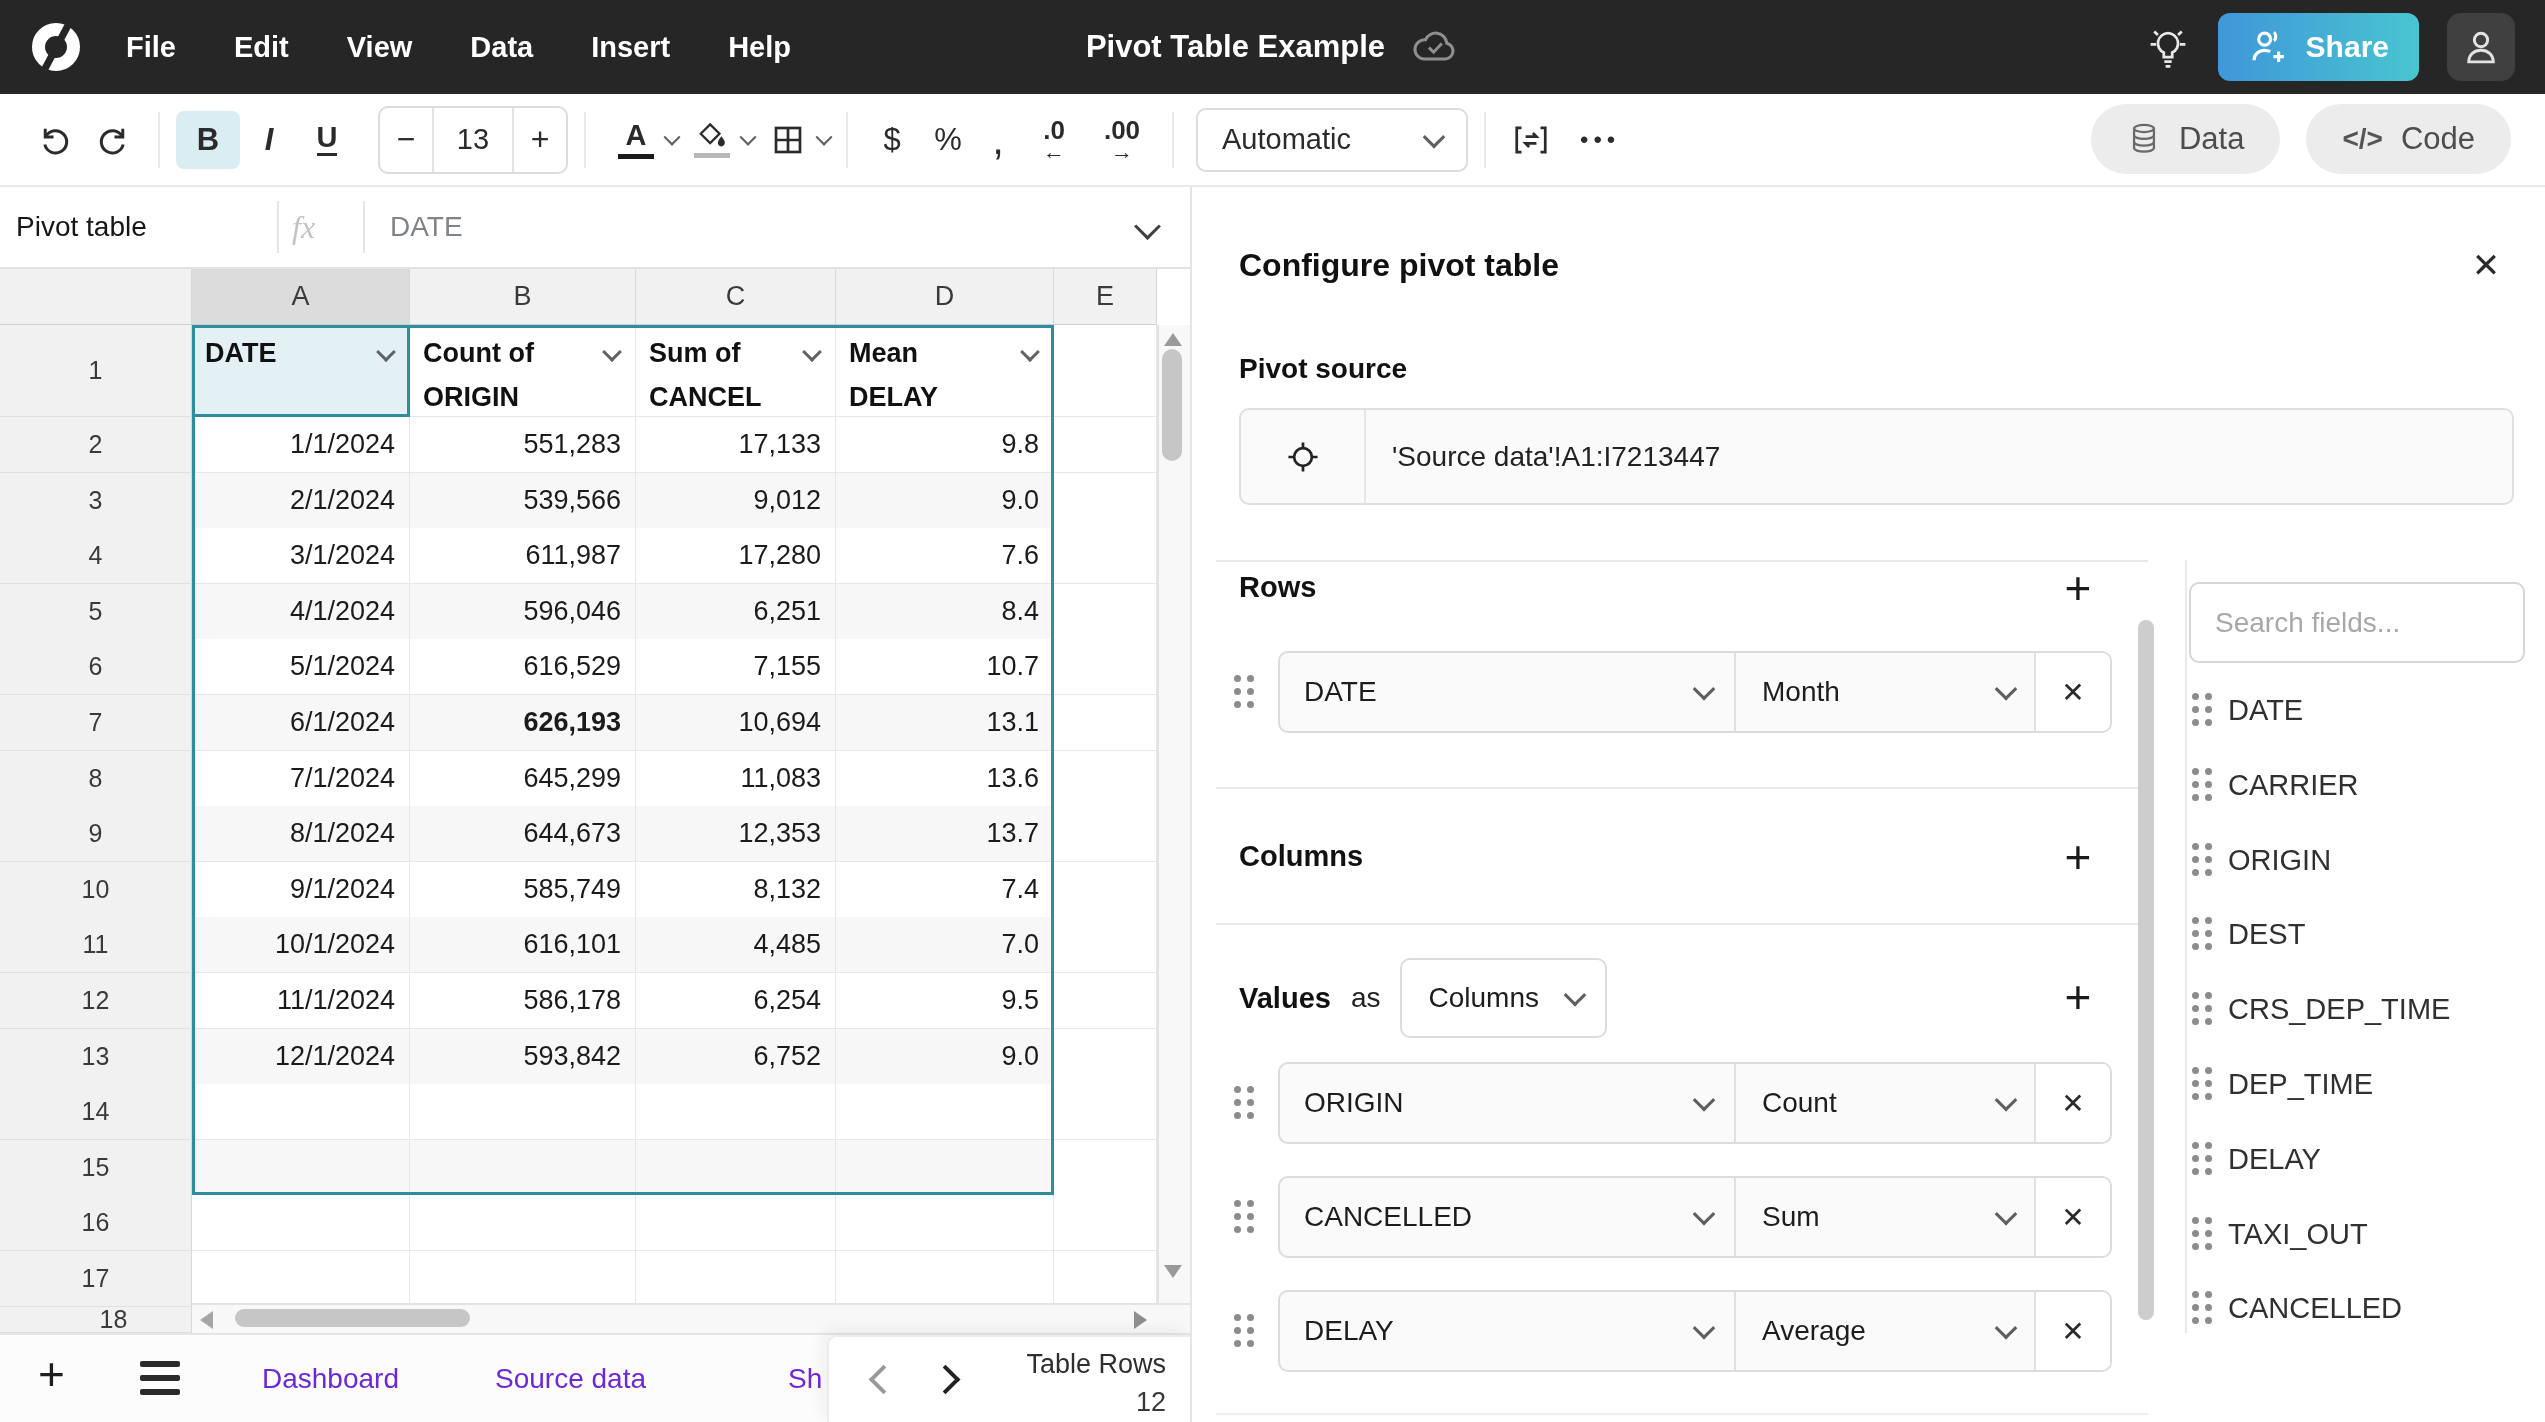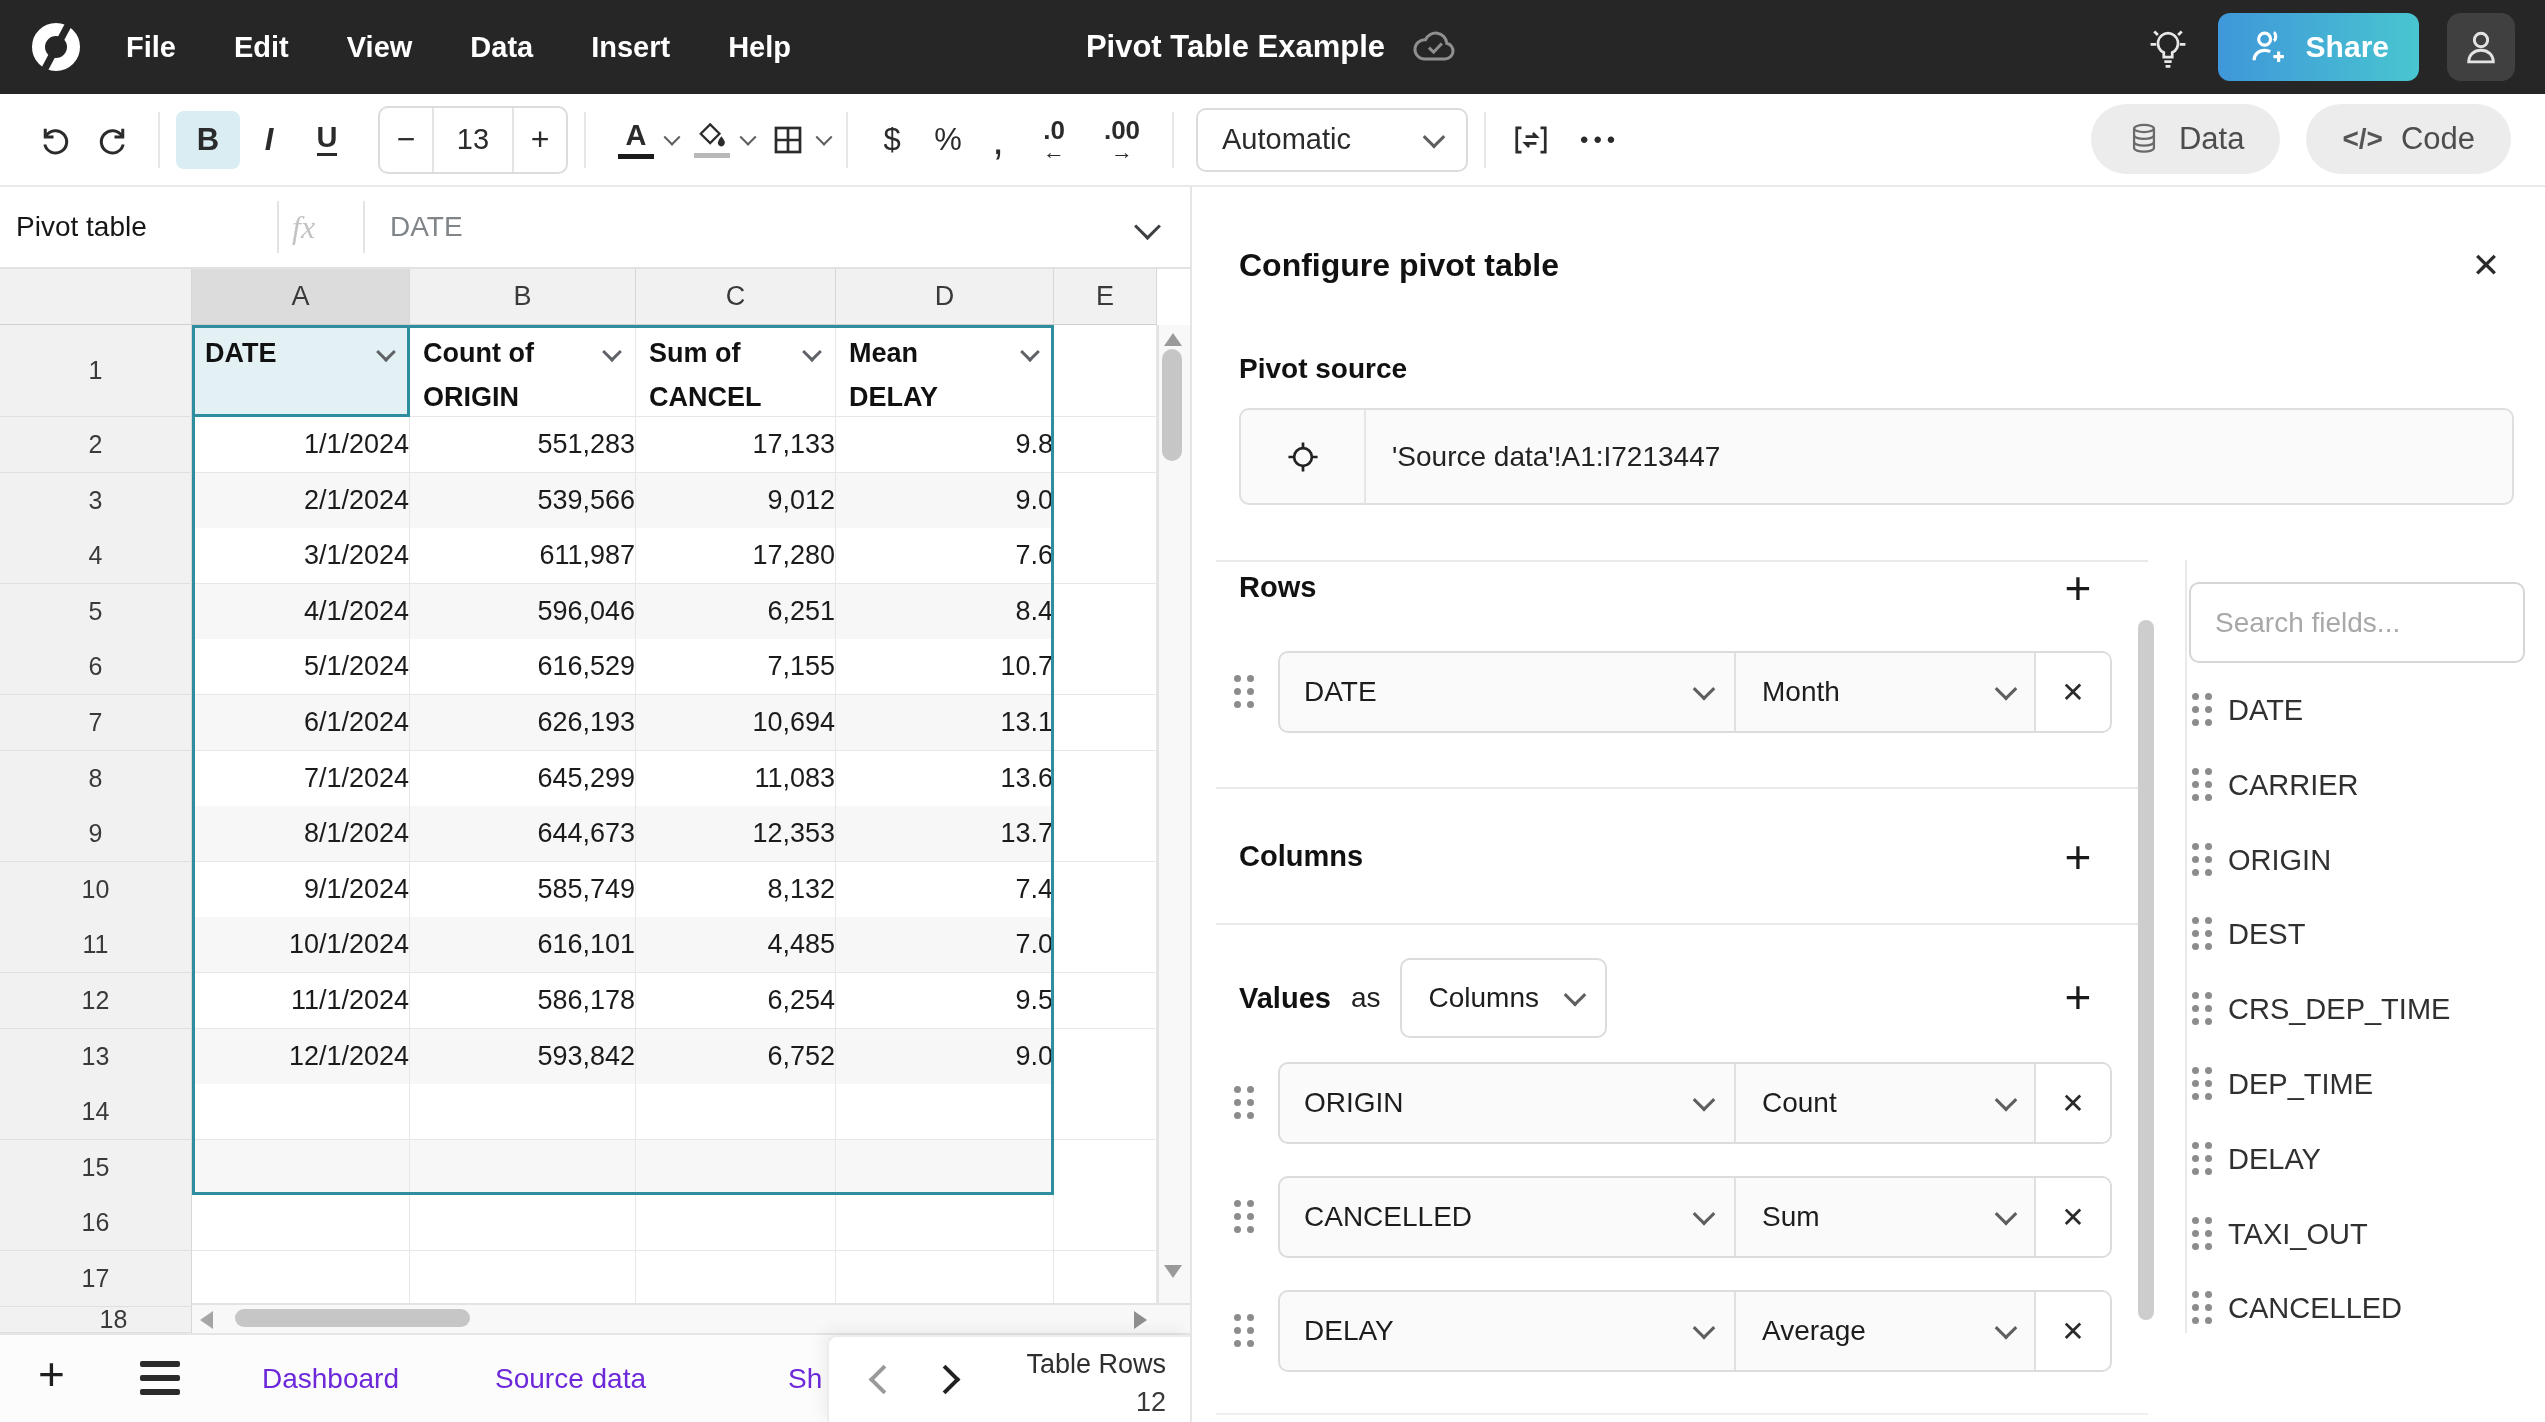--- a/index.html
+++ b/index.html
@@ -63,21 +63,21 @@
   .fchev{position:absolute;left:1138px;top:30px;width:16px;height:16px;border-right:3px solid #3c4043;border-bottom:3px solid #3c4043;transform:rotate(45deg)}
 
   .colhead{position:absolute;top:82px;height:56px;background:#f1f1f1;border-right:1px solid #d7d7d7;border-bottom:1px solid #cfcfcf;
            box-sizing:border-box;display:flex;align-items:center;justify-content:center;font-size:27px;color:#3a3a3a}
   .colsel{background:#dcdcdc}
   .rowhead{position:absolute;left:0;width:192px;background:#f1f1f1;border-right:1px solid #d7d7d7;border-bottom:1px solid #e0e0e0;
            box-sizing:border-box;display:flex;align-items:center;justify-content:center;font-size:25px;color:#3a3a3a}
   .cell{position:absolute;background:#fff;border-right:1px solid #e7e7e7;border-bottom:1px solid #e7e7e7;box-sizing:border-box;
         font-size:27px;color:#1b1b1b;overflow:hidden}
   .band{background:#f7f7f7}
-  .num{display:flex;align-items:center;justify-content:flex-end;padding-right:0}
+  .num{display:flex;align-items:center;justify-content:flex-end;padding-right:14px}
   .a1{background:#e3f0f4}
   .hlines{position:absolute;left:13px;top:6px;line-height:44px;font-weight:700;font-size:27px;color:#111;white-space:pre}
   .hchev{position:absolute;right:16px;top:20px;width:11px;height:11px;border-right:3px solid #5f6368;border-bottom:3px solid #5f6368;transform:rotate(45deg)}
   .selbox{position:absolute;left:192px;top:138px;width:862px;height:870px;border:3px solid #2e8ea0;box-sizing:border-box;pointer-events:none}
   .a1box{position:absolute;left:192px;top:138px;width:218px;height:92px;border:3px solid #2e8ea0;box-sizing:border-box;pointer-events:none}
 
   .vscroll{position:absolute;left:1157px;top:138px;width:33px;height:1008px;background:#f8f8f8;border-left:2px solid #e3e3e3;box-sizing:border-box}
   .tri-up{position:absolute;left:1164px;top:146px;width:0;height:0;border-left:9px solid transparent;border-right:9px solid transparent;border-bottom:13px solid #9a9a9a}
   .tri-down{position:absolute;left:1164px;top:1078px;width:0;height:0;border-left:9px solid transparent;border-right:9px solid transparent;border-top:13px solid #9a9a9a}
   .vthumb{position:absolute;left:1162px;top:162px;width:20px;height:112px;border-radius:10px;background:#c6c6c6}
@@ -352,21 +352,21 @@
       <div class="cell band num" style="left: 836px; width: 218px; top: 397px; height: 56px;">8.4</div>
       <div class="cell" style="left: 1054px; width: 103px; top: 397px; height: 56px;"></div>
       <div class="rowhead" style="top: 452px; height: 56px;">6</div>
       <div class="cell num" style="left: 192px; width: 218px; top: 452px; height: 56px;">5/1/2024</div>
       <div class="cell num" style="left: 410px; width: 226px; top: 452px; height: 56px;">616,529</div>
       <div class="cell num" style="left: 636px; width: 200px; top: 452px; height: 56px;">7,155</div>
       <div class="cell num" style="left: 836px; width: 218px; top: 452px; height: 56px;">10.7</div>
       <div class="cell" style="left: 1054px; width: 103px; top: 452px; height: 56px;"></div>
       <div class="rowhead" style="top: 508px; height: 56px;">7</div>
       <div class="cell band num" style="left: 192px; width: 218px; top: 508px; height: 56px;">6/1/2024</div>
-      <div class="cell band num" style="left: 410px; width: 226px; top: 508px; height: 56px;">626,193</div>
+      <div class="cell band num" style="left: 410px; width: 226px; top: 508px; height: 56px; font-weight: bold;">626,193</div>
       <div class="cell band num" style="left: 636px; width: 200px; top: 508px; height: 56px;">10,694</div>
       <div class="cell band num" style="left: 836px; width: 218px; top: 508px; height: 56px;">13.1</div>
       <div class="cell" style="left: 1054px; width: 103px; top: 508px; height: 56px;"></div>
       <div class="rowhead" style="top: 564px; height: 56px;">8</div>
       <div class="cell num" style="left: 192px; width: 218px; top: 564px; height: 56px;">7/1/2024</div>
       <div class="cell num" style="left: 410px; width: 226px; top: 564px; height: 56px;">645,299</div>
       <div class="cell num" style="left: 636px; width: 200px; top: 564px; height: 56px;">11,083</div>
       <div class="cell num" style="left: 836px; width: 218px; top: 564px; height: 56px;">13.6</div>
       <div class="cell" style="left: 1054px; width: 103px; top: 564px; height: 56px;"></div>
       <div class="rowhead" style="top: 619px; height: 56px;">9</div>

